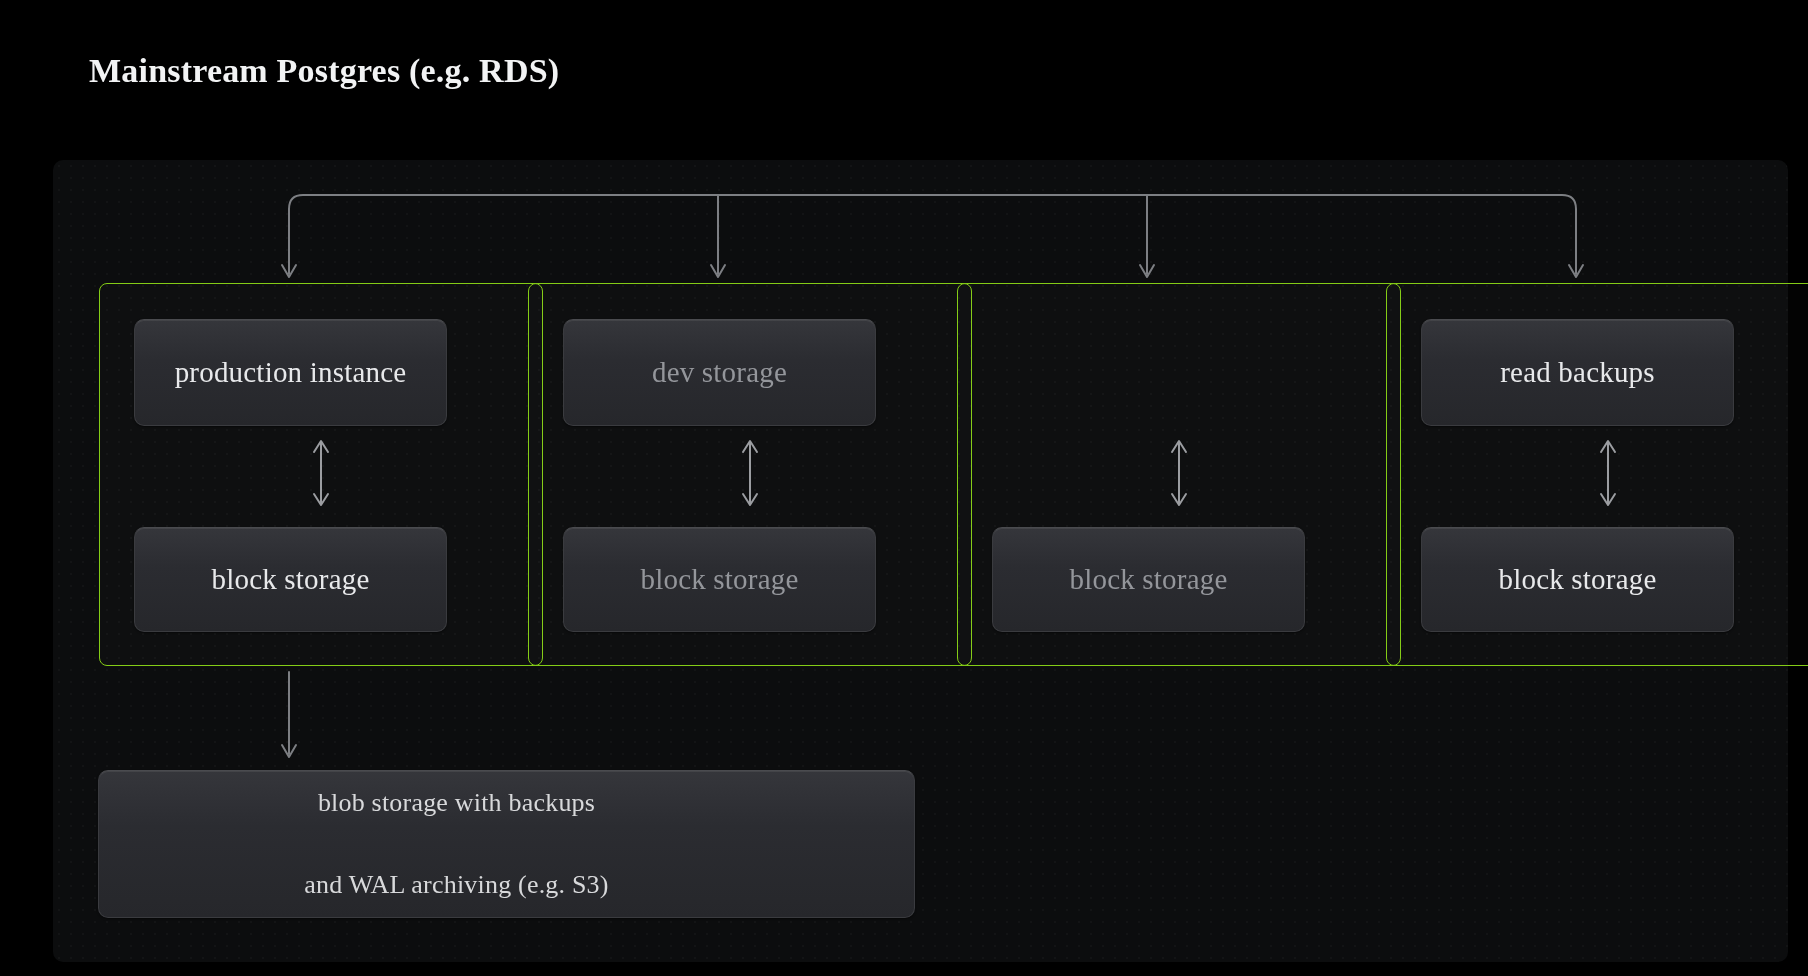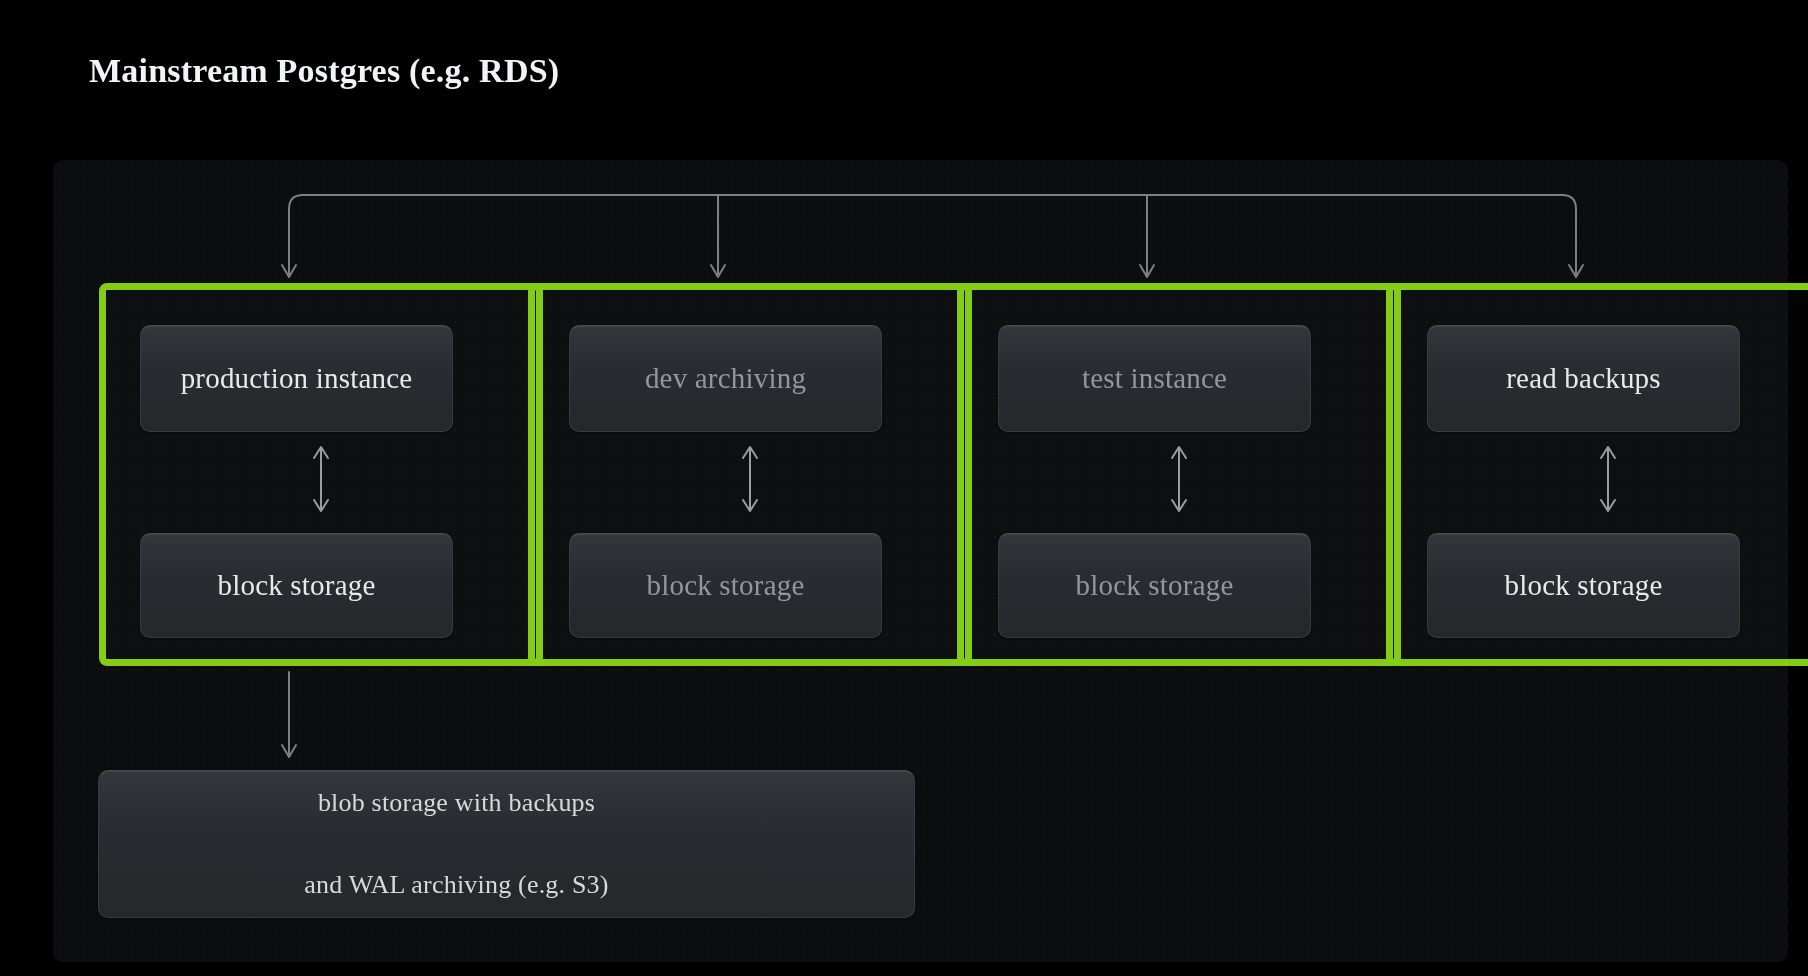--- a/index.html
+++ b/index.html
@@ -40,21 +40,21 @@
   .overlay-lines {
     position: absolute; inset: 0;
     width: 1735px; height: 802px;
     pointer-events: none;
   }
 
   .column {
     position: absolute;
     top: 123px;
     width: 444px; height: 383px;
-    border: 7px solid #84cc16;
+    border: 1px solid #84cc16;
     border-radius: 8px;
     background: rgba(255,255,255,0.012);
   }
   .column.c0 { left: 46px; }
   .column.c1 { left: 475px; }
   .column.c2 { left: 904px; }
   .column.c3 { left: 1333px; }
 
   .node {
     position: absolute;
@@ -147,36 +147,33 @@
           <path d="M9,21 L16,10 L23,21"></path>
           <path d="M9,63 L16,74 L23,63"></path>
       </svg>
       <div class="node storage">
         <span class="node-label">block storage</span>
       </div>
     </div>
 
     <div class="column c1" data-muted="true">
       <div class="node instance">
-        <span class="node-label">dev archiving</span>
+        <span class="node-label">dev storage</span>
       </div>
       <svg class="sync-arrow" width="32" height="84" viewBox="0 0 32 84" fill="none" stroke="#9b9da1" stroke-width="2" stroke-linecap="round" stroke-linejoin="round">
         <path d="M16,12 V72"></path>
           <path d="M9,21 L16,10 L23,21"></path>
           <path d="M9,63 L16,74 L23,63"></path>
       </svg>
       <div class="node storage">
         <span class="node-label">block storage</span>
       </div>
     </div>
 
     <div class="column c2" data-muted="true">
-      <div class="node instance">
-        <span class="node-label">test instance</span>
-      </div>
       <svg class="sync-arrow" width="32" height="84" viewBox="0 0 32 84" fill="none" stroke="#9b9da1" stroke-width="2" stroke-linecap="round" stroke-linejoin="round">
         <path d="M16,12 V72"></path>
           <path d="M9,21 L16,10 L23,21"></path>
           <path d="M9,63 L16,74 L23,63"></path>
       </svg>
       <div class="node storage">
         <span class="node-label">block storage</span>
       </div>
     </div>
 

